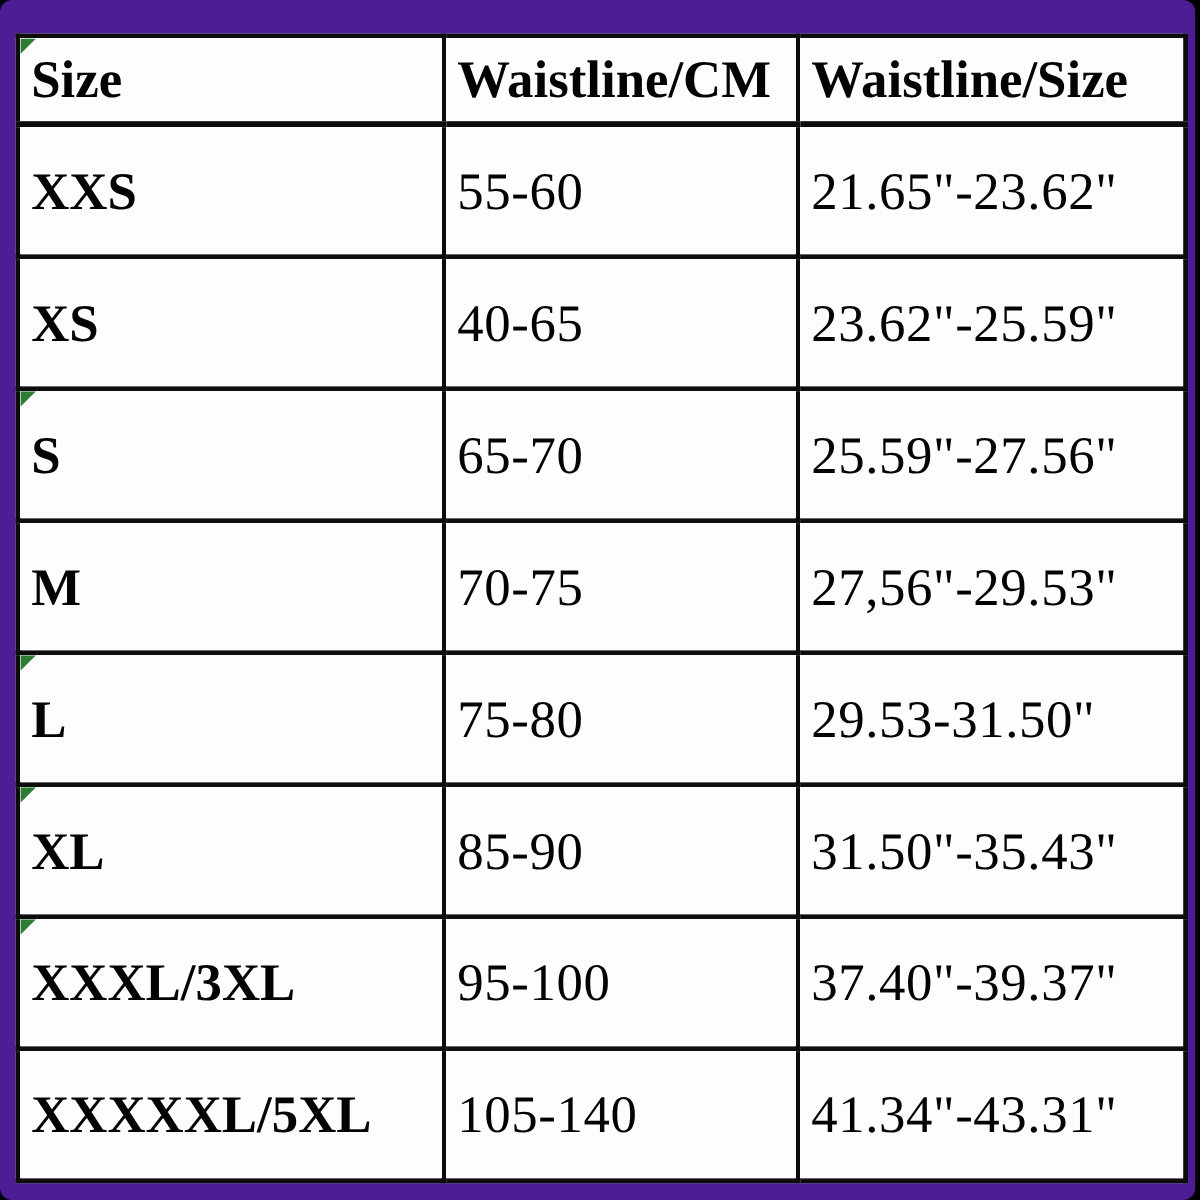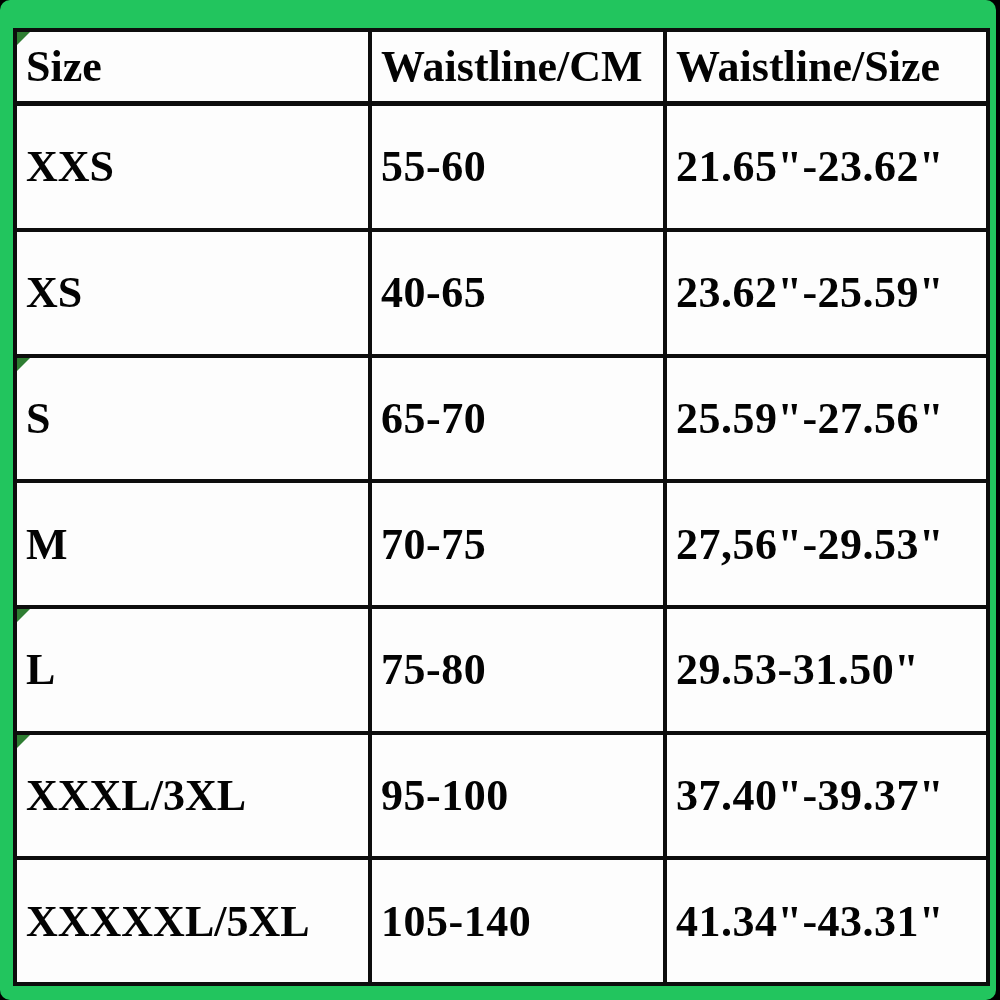--- a/index.html
+++ b/index.html
@@ -8,21 +8,21 @@
     width: 1000px;
     height: 1000px;
     background: #000000;
     font-family: "Liberation Serif", "DejaVu Serif", serif;
     overflow: hidden;
   }
   .canvas {
     position: relative;
     width: 996px;
     height: 1000px;
-    background: #22c55e;
+    background: #4c1d95;
     border-radius: 10px;
   }
   table.size-chart {
     position: absolute;
     left: 13px;
     top: 28px;
     width: 973px;
     height: 958px;
     border-collapse: collapse;
     table-layout: fixed;
@@ -44,21 +44,21 @@
     height: 69px;
     font-size: 44px;
     font-weight: bold;
     border-bottom-width: 5px;
   }
   table.size-chart td {
     height: 76px;
     font-size: 44px;
   }
   td.size-cell { font-weight: bold; }
-  td.num-cell  { font-weight: bold; letter-spacing: 0.5px; }
+  td.num-cell  { font-weight: normal; letter-spacing: 0.5px; }
   
   .tri {
     position: absolute;
     top: 0;
     left: 0;
     width: 0;
     height: 0;
     border-top: 13px solid #2e7d32;
     border-right: 13px solid transparent;
     pointer-events: none;
@@ -108,20 +108,25 @@
         <td class="size-cell"><span>M</span></td>
         <td class="num-cell"><span>70-75</span></td>
         <td class="num-cell"><span>27,56"-29.53"</span></td>
       </tr>
       <tr>
         <td class="size-cell"><span class="tri"></span><span>L</span></td>
         <td class="num-cell"><span>75-80</span></td>
         <td class="num-cell"><span>29.53-31.50"</span></td>
       </tr>
       <tr>
+        <td class="size-cell"><span class="tri"></span><span>XL</span></td>
+        <td class="num-cell"><span>85-90</span></td>
+        <td class="num-cell"><span>31.50"-35.43"</span></td>
+      </tr>
+      <tr>
         <td class="size-cell"><span class="tri"></span><span>XXXL/3XL</span></td>
         <td class="num-cell"><span>95-100</span></td>
         <td class="num-cell"><span>37.40"-39.37"</span></td>
       </tr>
       <tr>
         <td class="size-cell"><span>XXXXXL/5XL</span></td>
         <td class="num-cell"><span>105-140</span></td>
         <td class="num-cell"><span>41.34"-43.31"</span></td>
       </tr>
     </tbody>

